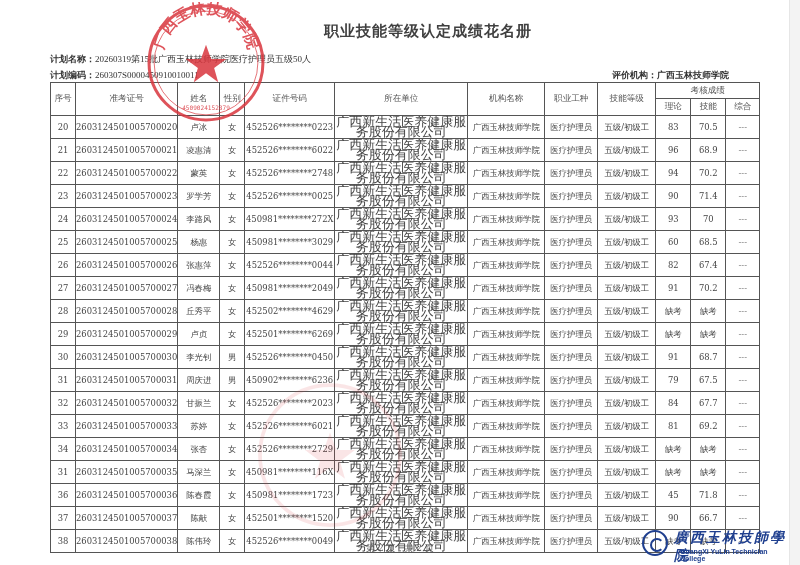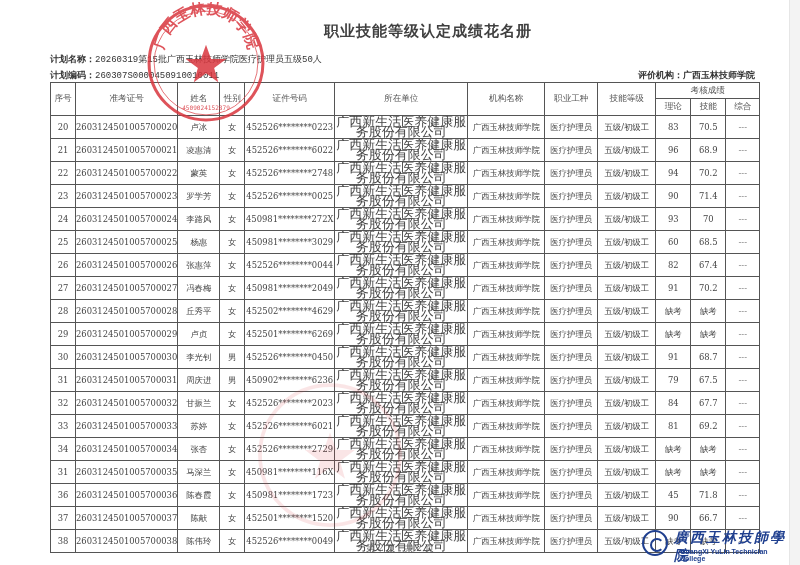--- a/index.html
+++ b/index.html
@@ -4,21 +4,21 @@
 <style>
   html, body { margin:0; padding:0; }
   body {
     width:800px; height:565px; background:#ffffff; position:relative; overflow:hidden;
     font-family:"DejaVu Serif","Liberation Serif",serif; color:#333;
   }
   .right-strip { position:absolute; right:0; top:0; width:10px; height:565px; background:#f3f3f3; border-left:1px solid #e6e6e6; }
   .title { position:absolute; top:22px; left:0; width:800px; text-align:center; font-size:15px; font-weight:bold; color:#404040; font-family:"DejaVu Sans","Liberation Sans",sans-serif; letter-spacing:1px;padding-left:28px; }
   .meta { position:absolute; font-size:9px; font-weight:bold; color:#333; white-space:nowrap; font-family:"DejaVu Sans","Liberation Sans",sans-serif; }
   .meta .lbl { font-weight:bold; }
-  .meta .val { font-weight:normal; font-family:Liberation Mono, monospace;margin-top:29px; }
+  .meta .val { font-weight:normal; font-family:Liberation Serif, serif;margin-top:29px; }
   table.roster {
     position:absolute; left:50px; top:82px; border-collapse:collapse; table-layout:fixed;
     font-size:8.4px; color:#444;
   }
   table.roster td, table.roster th {
     border:1px solid #555; text-align:center; vertical-align:middle; padding:0; font-weight:normal;
     overflow:hidden; white-space:nowrap;
   }
   table.roster th { color:#555; font-size:8.6px; }
   table.roster tr.hrow1 th { height:15px;margin-top:20px; }
@@ -41,21 +41,21 @@
 <div class="right-strip"></div>
 
 <div class="title">职业技能等级认定成绩花名册</div>
 
 <div class="meta" style="left:50px; top:53px;">
   <span class="lbl">计划名称：</span><span class="val">20260319第15批广西玉林技师学院医疗护理员五级50人</span>
 </div>
 <div class="meta" style="left:50px; top:69px;">
   <span class="lbl">计划编码：</span><span class="val">260307S0000450910010011</span>
 </div>
-<div class="meta" style="left:612px; top:69px;margin-left:26px;">
+<div class="meta" style="left:612px; top:69px;">
   <span class="lbl">评价机构：</span><span class="lbl">广西玉林技师学院</span>
 </div>
 
 <table class="roster">
   <colgroup>
     <col style="width:25px">
       <col style="width:93px">
       <col style="width:42px">
       <col style="width:25px">
     <col style="width:90px">

